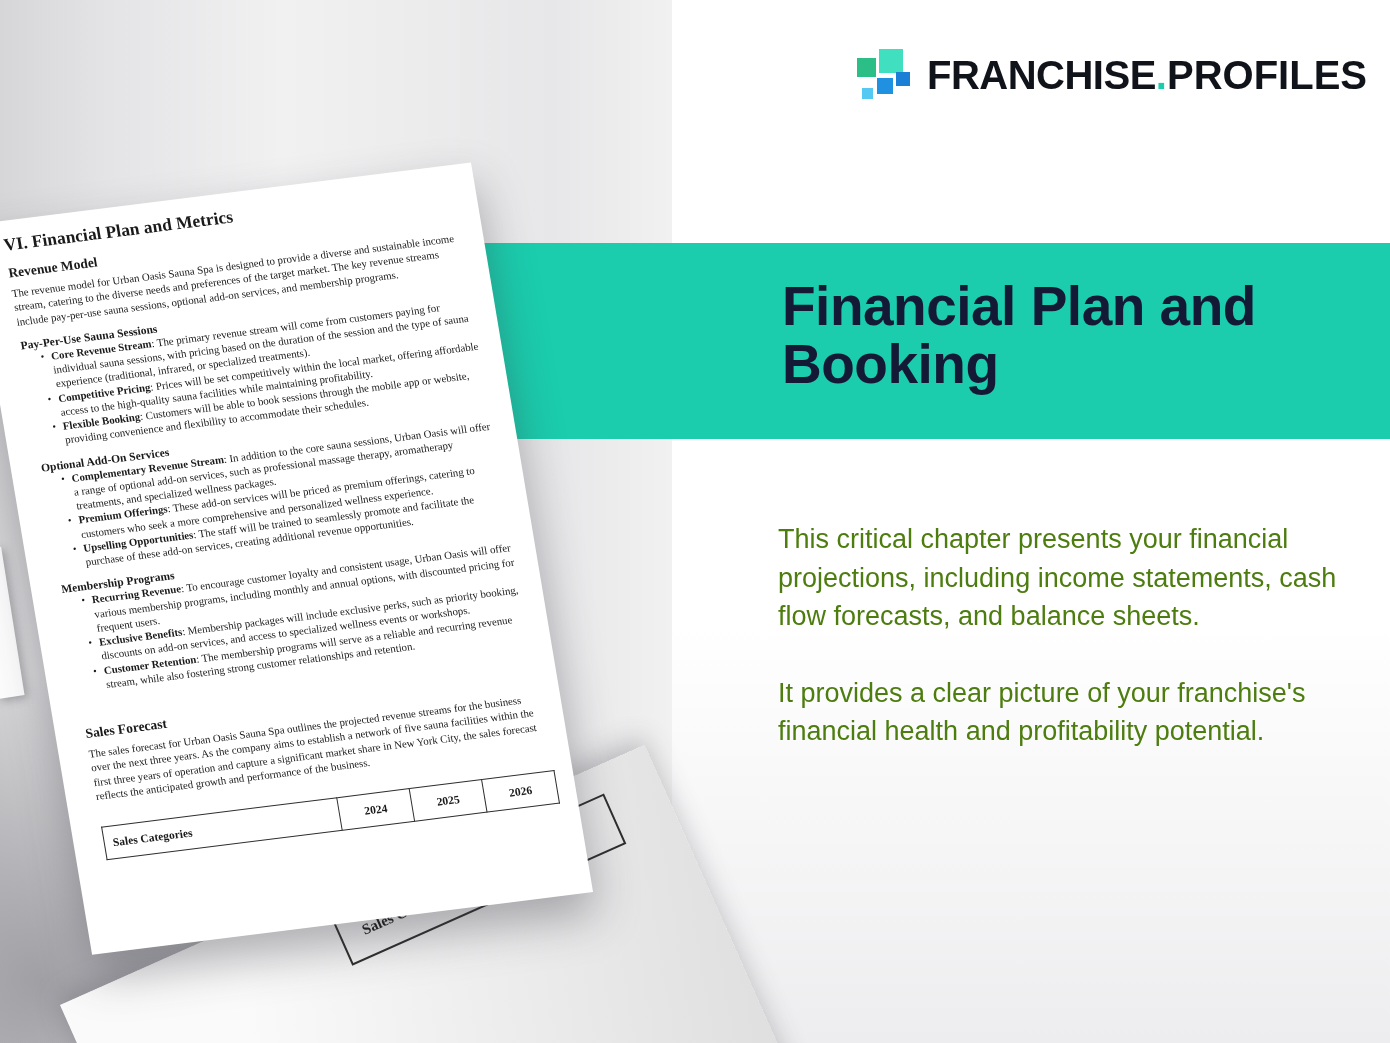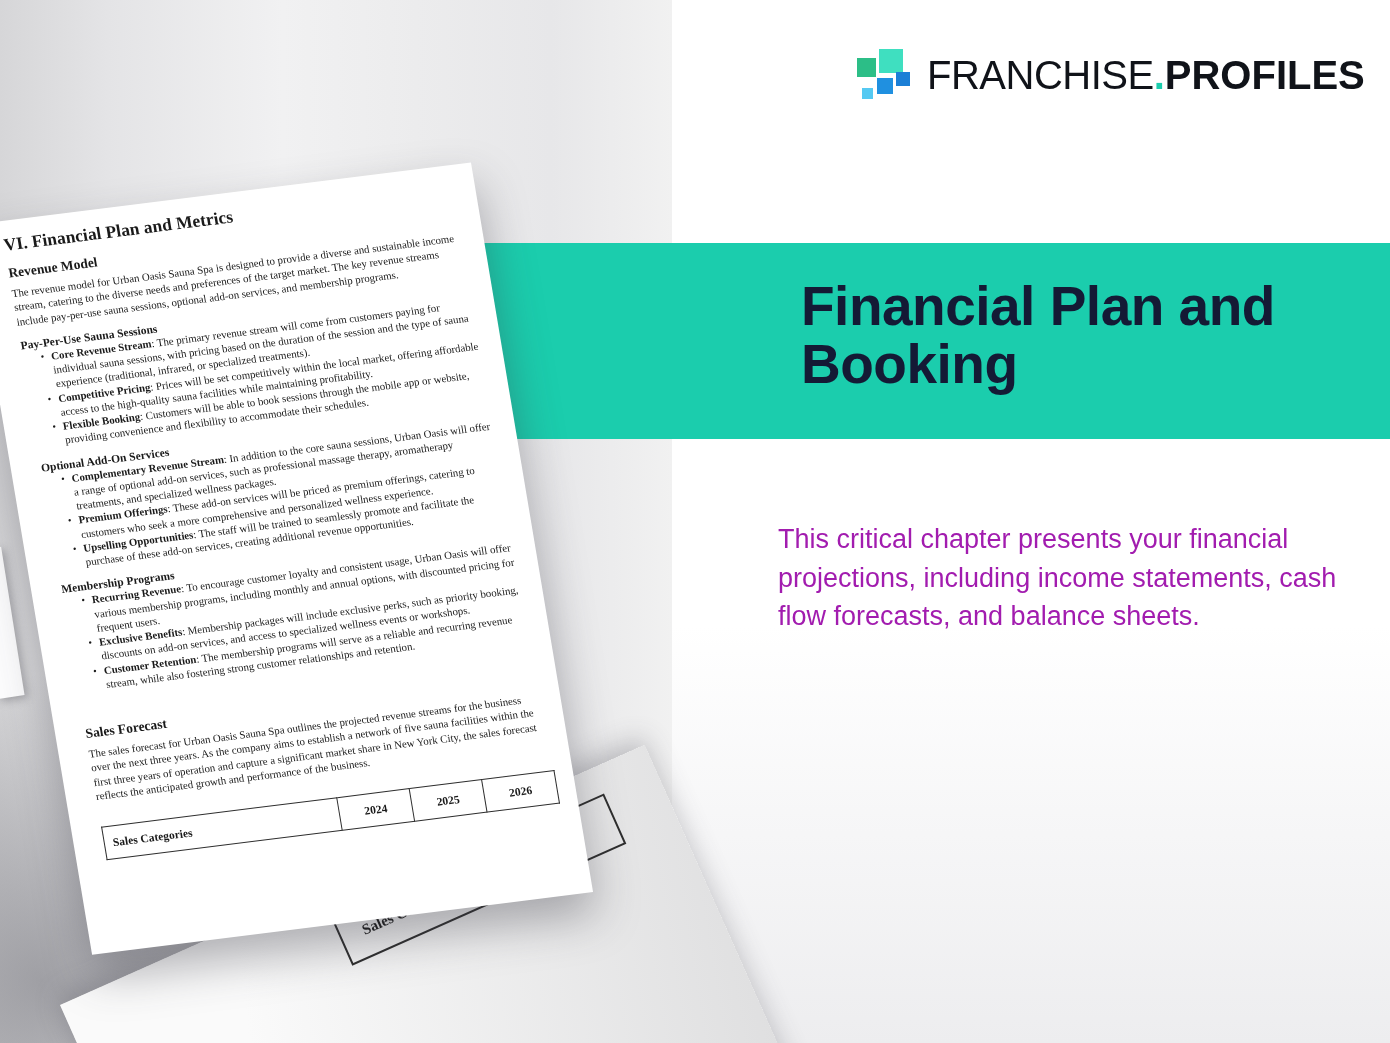--- a/index.html
+++ b/index.html
@@ -21,40 +21,39 @@
 
   
   .hero-banner {
     position:absolute; left:420px; top:243px; width:970px; height:196px;
     background:#1BCDAD; z-index:1;
   }
   .hero-title {
     position:absolute; left:362px; top:34px;
     font-size:55px; line-height:1.06; font-weight:bold; letter-spacing:-.5px;
     color:#141A35;
-    margin-left:19px;
   }
 
   
   .logo { position:absolute; left:845px; top:40px; height:70px; z-index:5; }
   .logo-mark { position:absolute; left:0; top:0; width:78px; height:70px; }
   .logo-mark .sq { position:absolute; }
   .sq-green      { left:12px; top:18px; width:19px; height:19px; background:#2CBE87; }
   .sq-teal       { left:34px; top:9px;  width:24px; height:24px; background:#3FDFC0; }
   .sq-lightblue  { left:17px; top:48px; width:11px; height:11px; background:#55C9F2; }
   .sq-blue       { left:32px; top:38px; width:16px; height:16px; background:#2090E0; }
   .sq-darkblue   { left:51px; top:32px; width:14px; height:14px; background:#1B7FD6; }
   .logo-text { position:absolute; left:82px; top:13px; font-size:40px; white-space:nowrap; color:#101319; }
-  .logo-text .b { font-weight:normal; letter-spacing:-.5px; }
+  .logo-text .b { font-weight:bold; letter-spacing:-.5px; }
   .logo-text .dot { font-weight:bold; color:#1BCDAD; }
   .logo-text .l { font-weight:bold; letter-spacing:0; }
 
   
   .intro { position:absolute; left:778px; top:520px; width:585px; z-index:5; }
-  .intro p { font-size:27px; line-height:38.5px; color:#a21caf; margin-bottom:38px; }
+  .intro p { font-size:27px; line-height:38.5px; color:#4d7c0f; margin-bottom:38px; }
 
   
   .sheet-left-sliver {
     position:absolute; left:-14px; top:548px; width:27px; height:150px;
     background:#fcfcfd; transform:rotate(-9deg); z-index:2;
     box-shadow:3px 3px 8px rgba(70,70,78,.35);
   }
   .sheet-bottom {
     position:absolute; left:320px; top:1160px; width:440px; height:300px;
     background:linear-gradient(120deg,#fdfdfd 20%,#e2e2e4 100%);
@@ -197,15 +196,16 @@
       <div class="sq sq-blue"></div>
       <div class="sq sq-darkblue"></div>
     </div>
     <div class="logo-text">
       <span class="b">FRANCHISE</span><span class="dot">.</span><span class="l">PROFILES</span>
     </div>
   </div>
 
   <div class="intro">
     <p>This critical chapter presents your financial projections, including income statements, cash flow forecasts, and balance sheets.</p>
+    <p>It provides a clear picture of your franchise's financial health and profitability potential.</p>
   </div>
 
 </div>
 
 </body></html>

